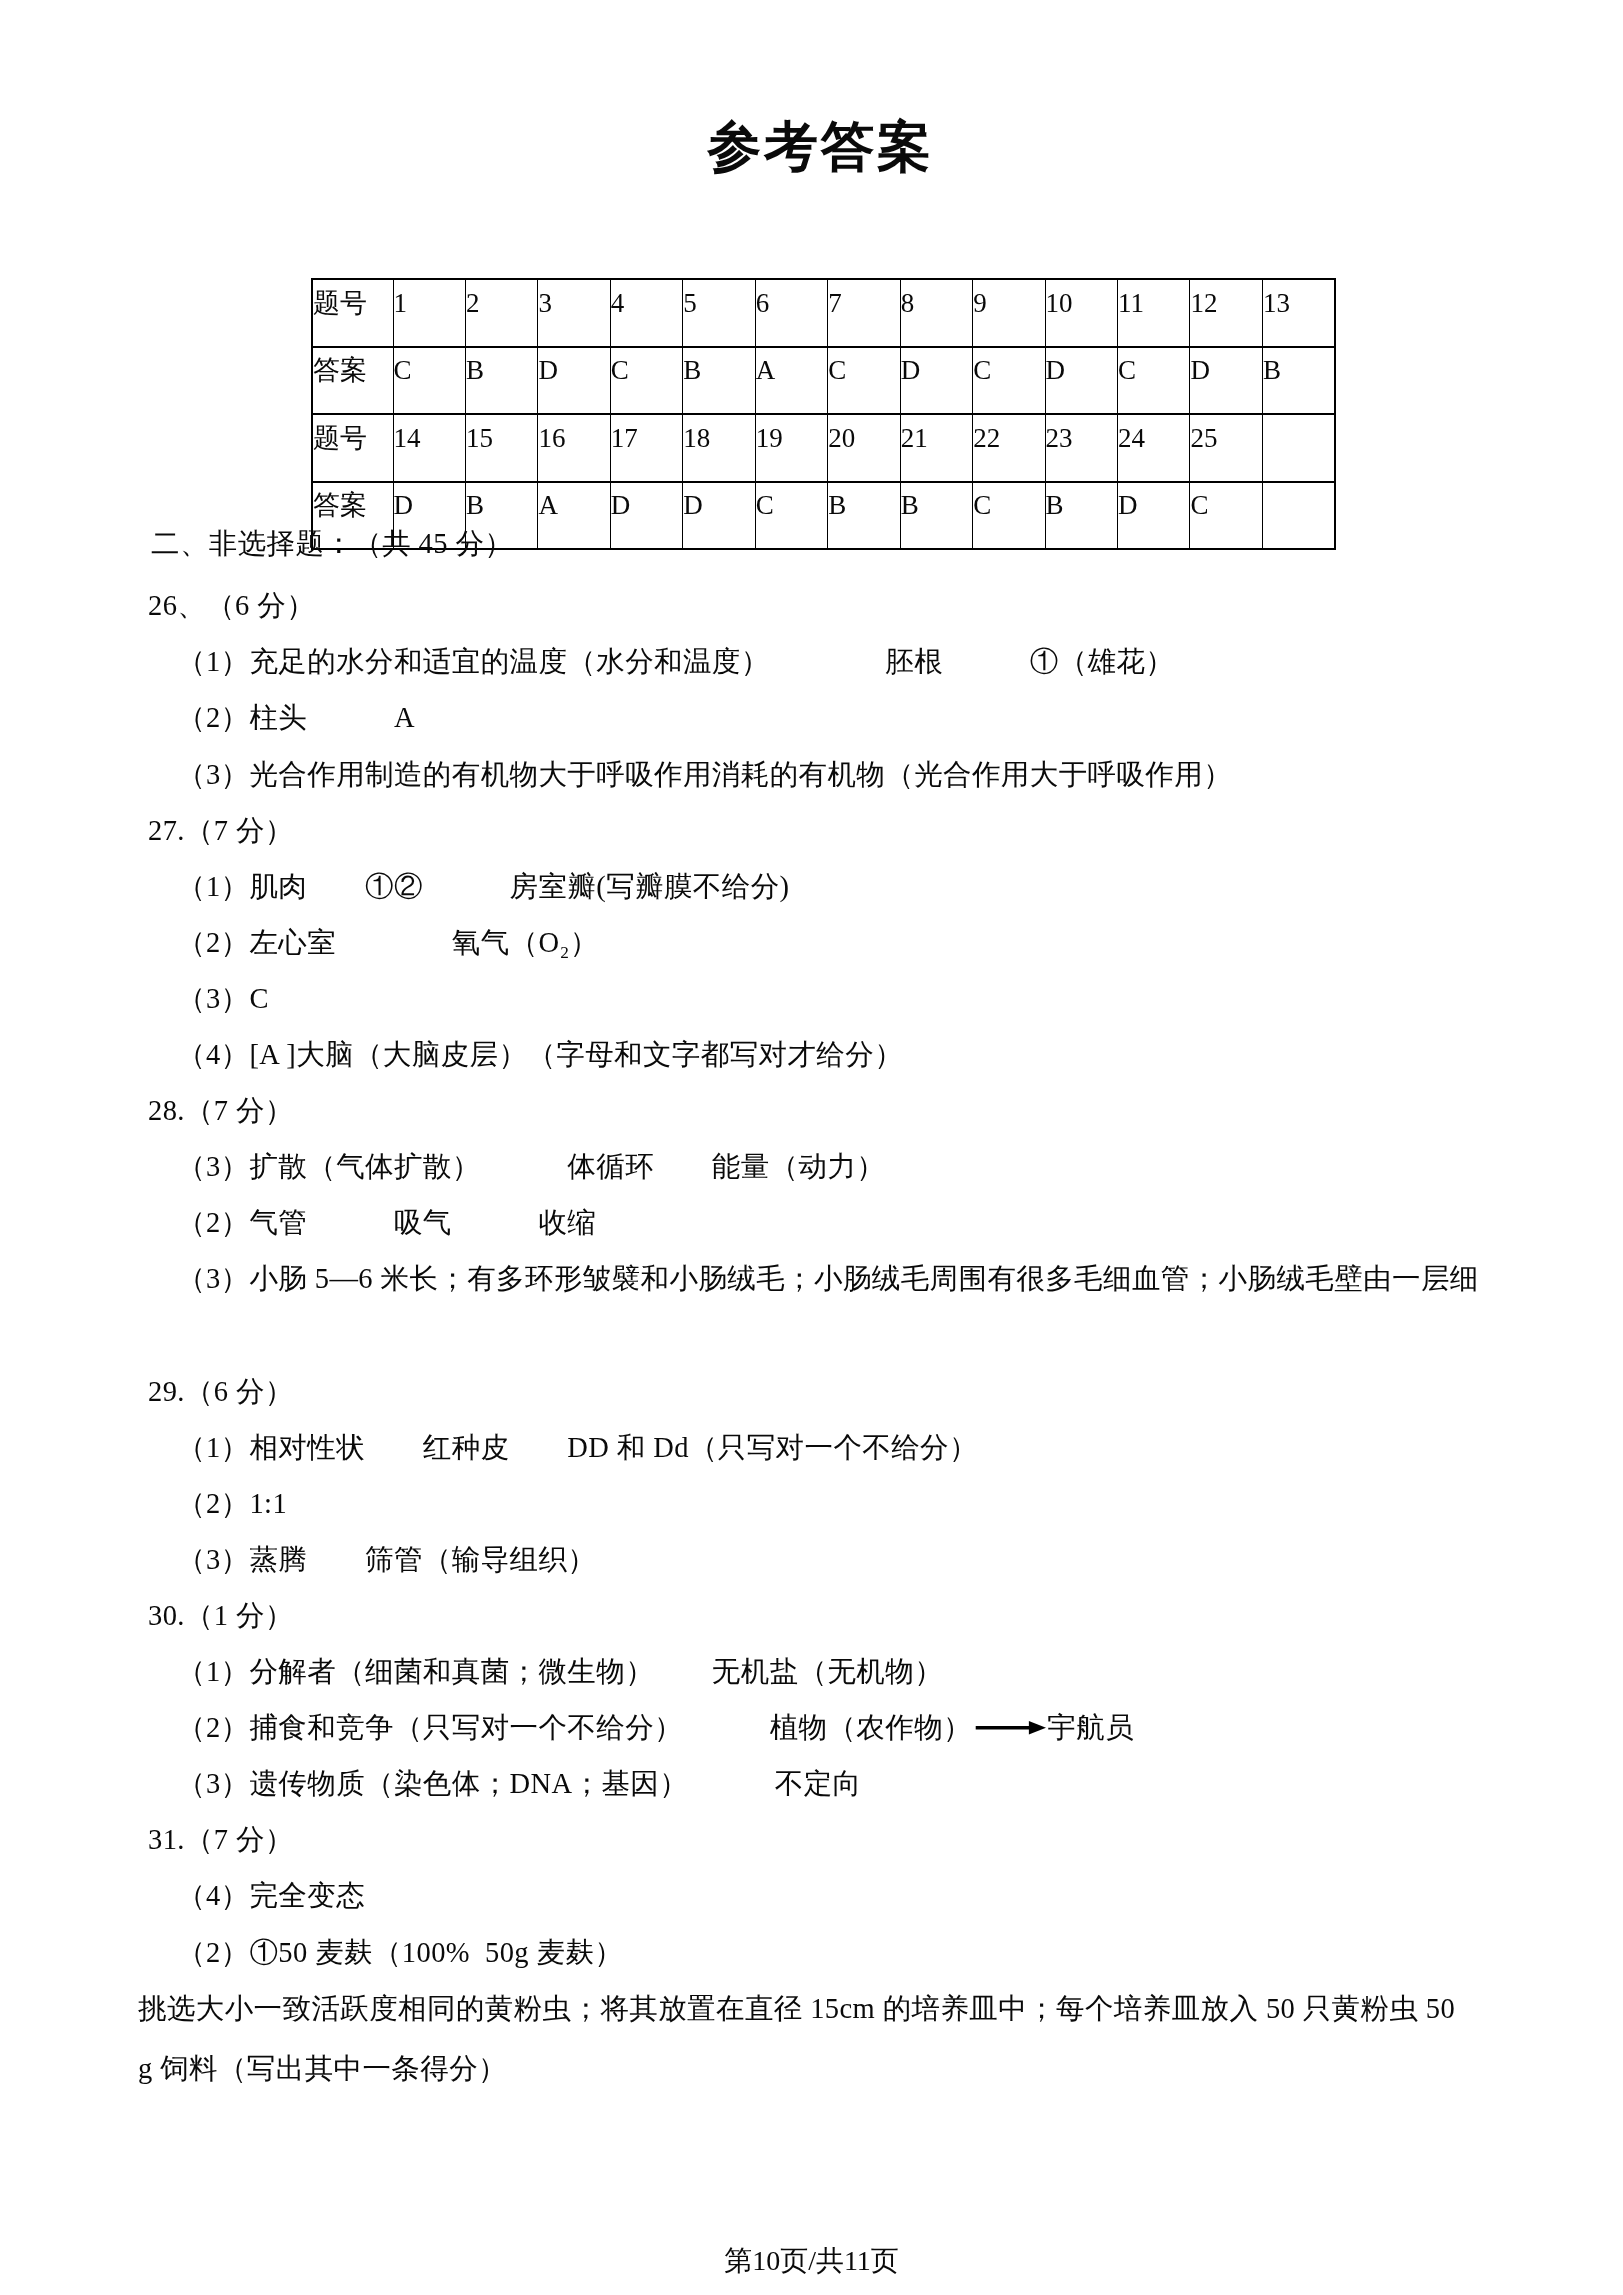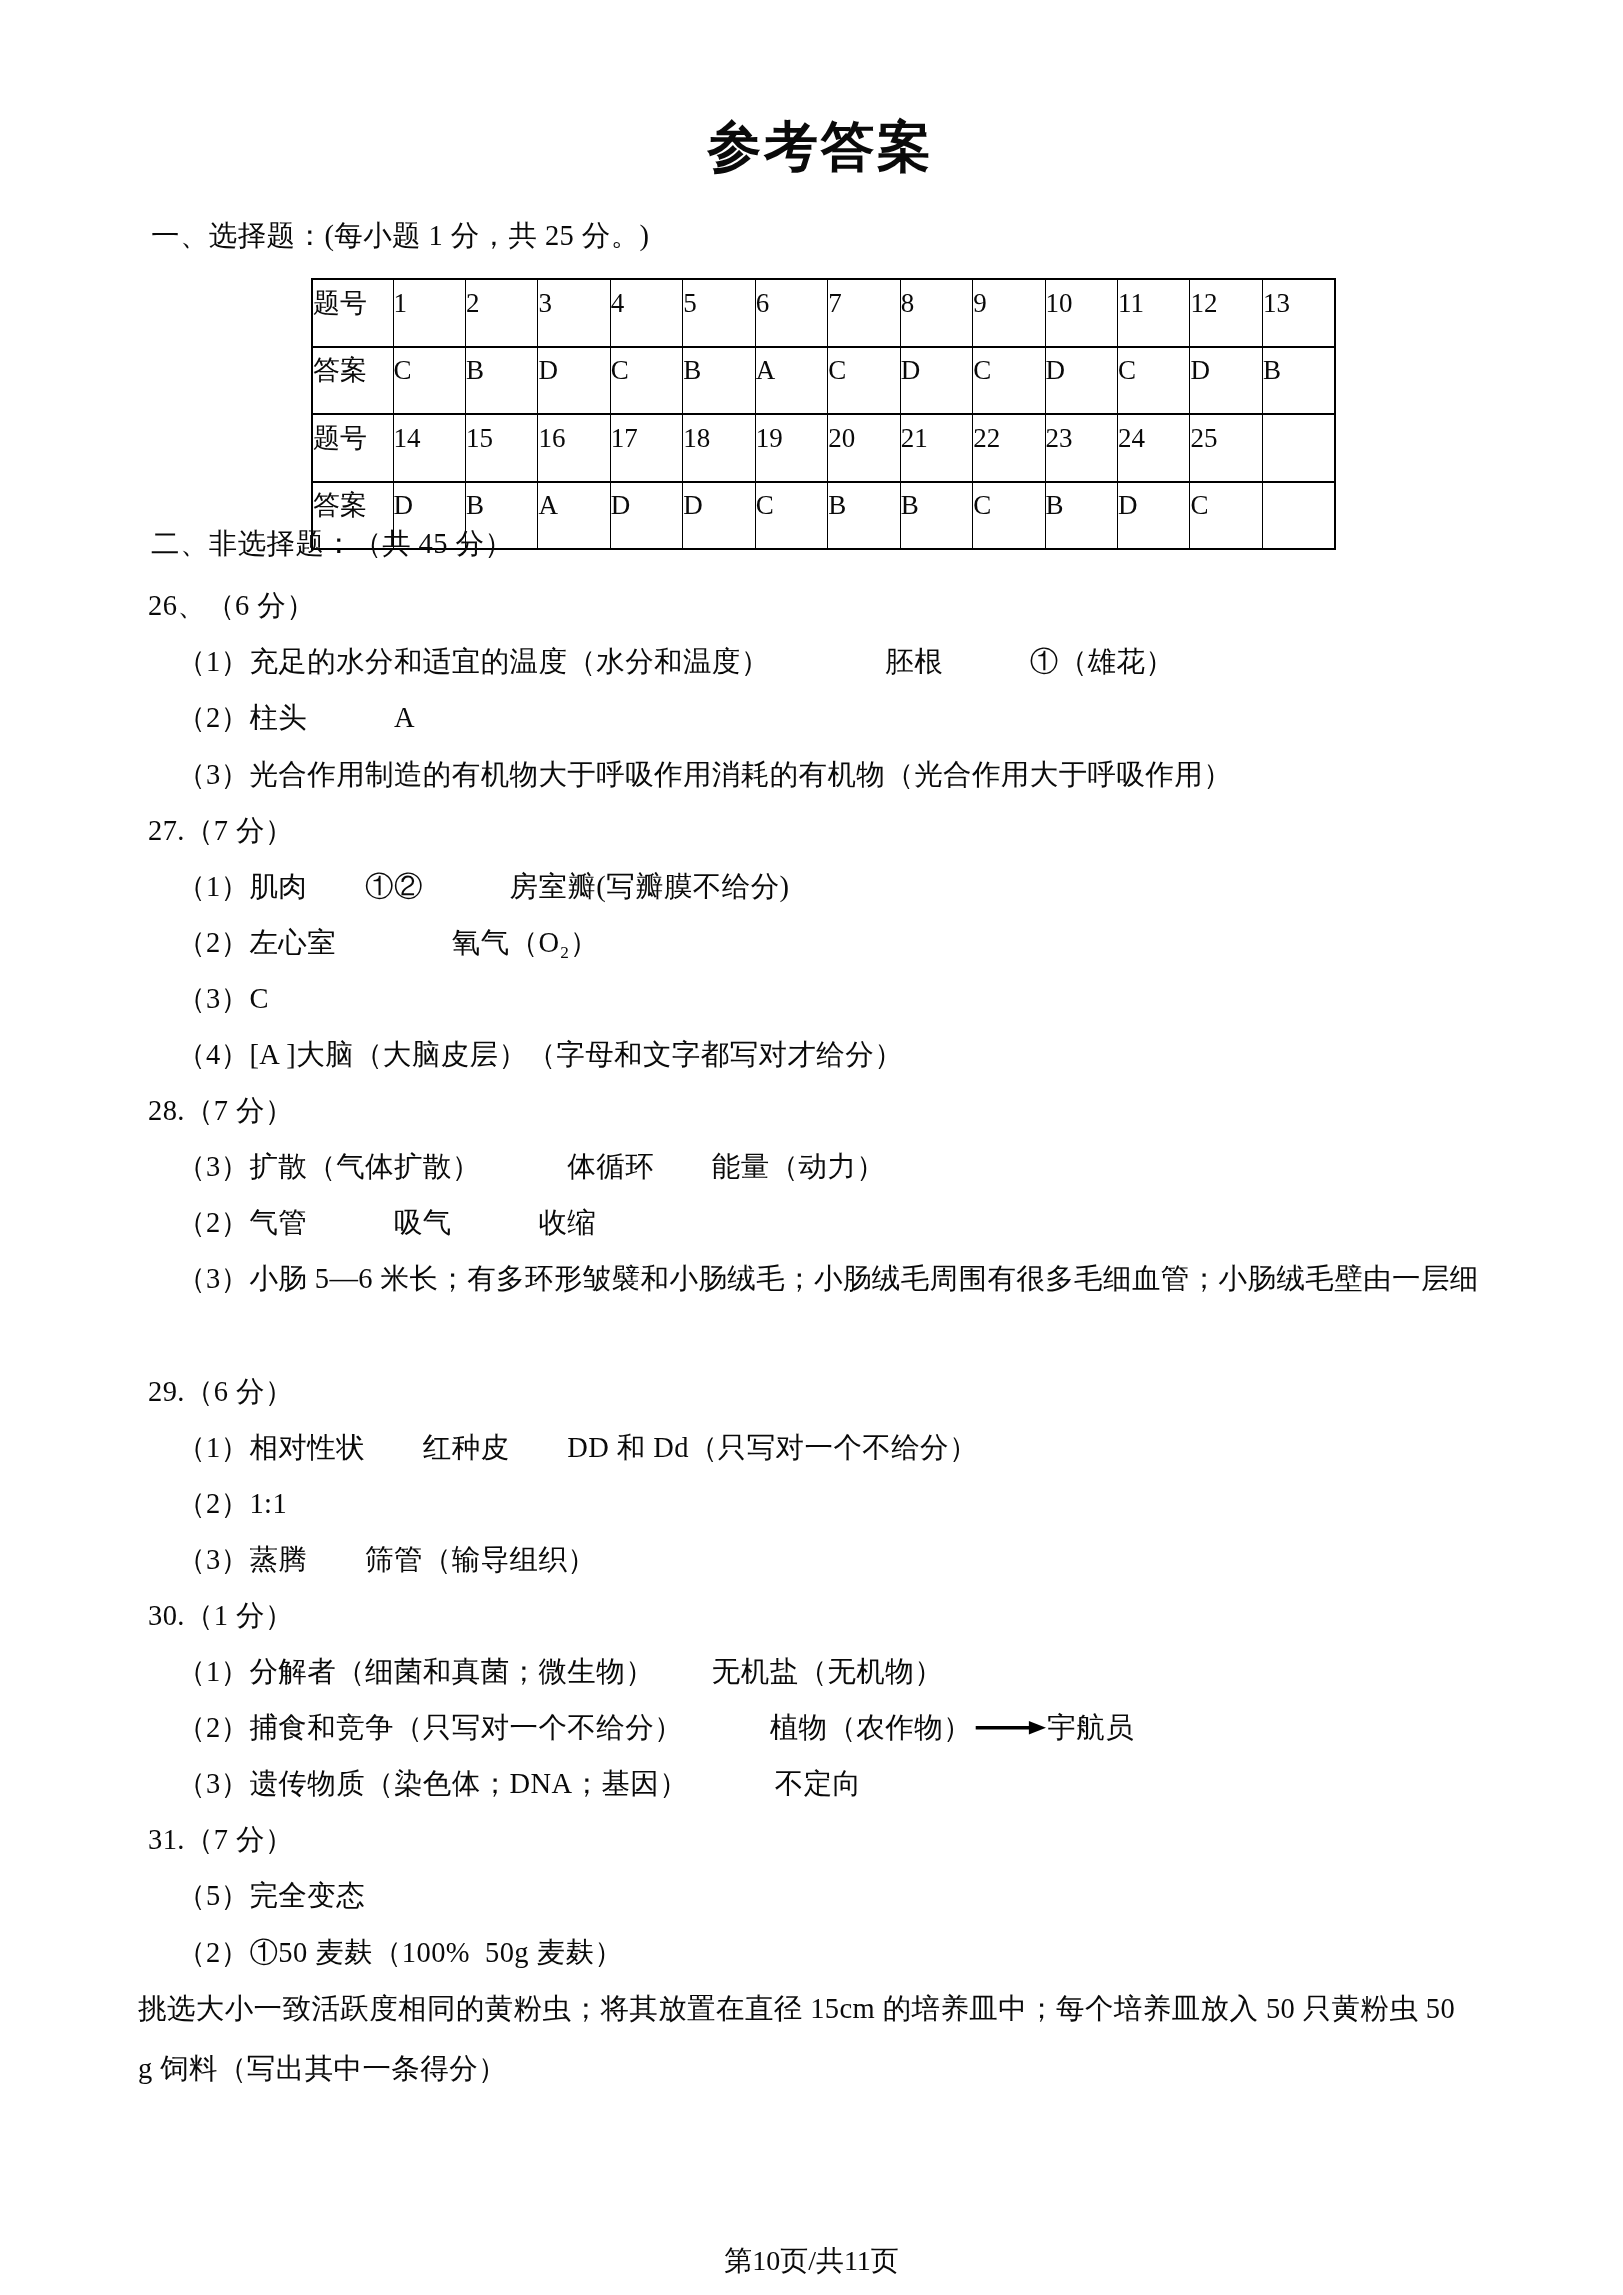--- a/index.html
+++ b/index.html
@@ -75,21 +75,20 @@
     line-height: 1;
   }
 </style>
 </head>
 <body>
 
 <div class="page">
 
   <div class="title">参考答案</div>
 
-  <div class="line sec" style="top:220px">一、选择题：(每小题 1 分，共 25 分。)</div>
 
   <table class="answers">
     <colgroup>
         <col style="width:81px">
       </colgroup>
     <tbody>
       <tr>
         <td>题号</td>
         <td>1</td>
         <td>2</td>
@@ -181,21 +180,21 @@
 
   <div class="line qhead" style="top:1600px">30.（1 分）</div>
   <div class="line item" style="top:1656px">（1）分解者（细菌和真菌；微生物）　　无机盐（无机物）</div>
   <div class="line item" style="top:1712px"><span>（2）捕食和竞争（只写对一个不给分）　　　植物（农作物）</span><svg class="arrow-svg" width="72" height="15.5" viewBox="0 0 84 18">
         <line x1="2" y1="9" x2="66" y2="9" stroke="#000" stroke-width="4"></line>
         <polygon points="64,1 84,9 64,17" fill="#000"></polygon>
       </svg><span>宇航员</span></div>
   <div class="line item" style="top:1768px">（3）遗传物质（染色体；DNA；基因）　　　不定向</div>
 
   <div class="line qhead" style="top:1824px">31.（7 分）</div>
-  <div class="line item" style="top:1880px">（5）完全变态</div>
+  <div class="line item" style="top:1880px">（4）完全变态</div>
   <div class="line item" style="top:1937px">（2）①50 麦麸（100%  50g 麦麸）</div>
   <div class="line para" style="top:1993px">挑选大小一致活跃度相同的黄粉虫；将其放置在直径 15cm 的培养皿中；每个培养皿放入 50 只黄粉虫 50</div>
   <div class="line para" style="top:2053px">g 饲料（写出其中一条得分）</div>
 
   <div class="footer">第10页/共11页</div>
 
 </div>
 
 
 </body></html>

